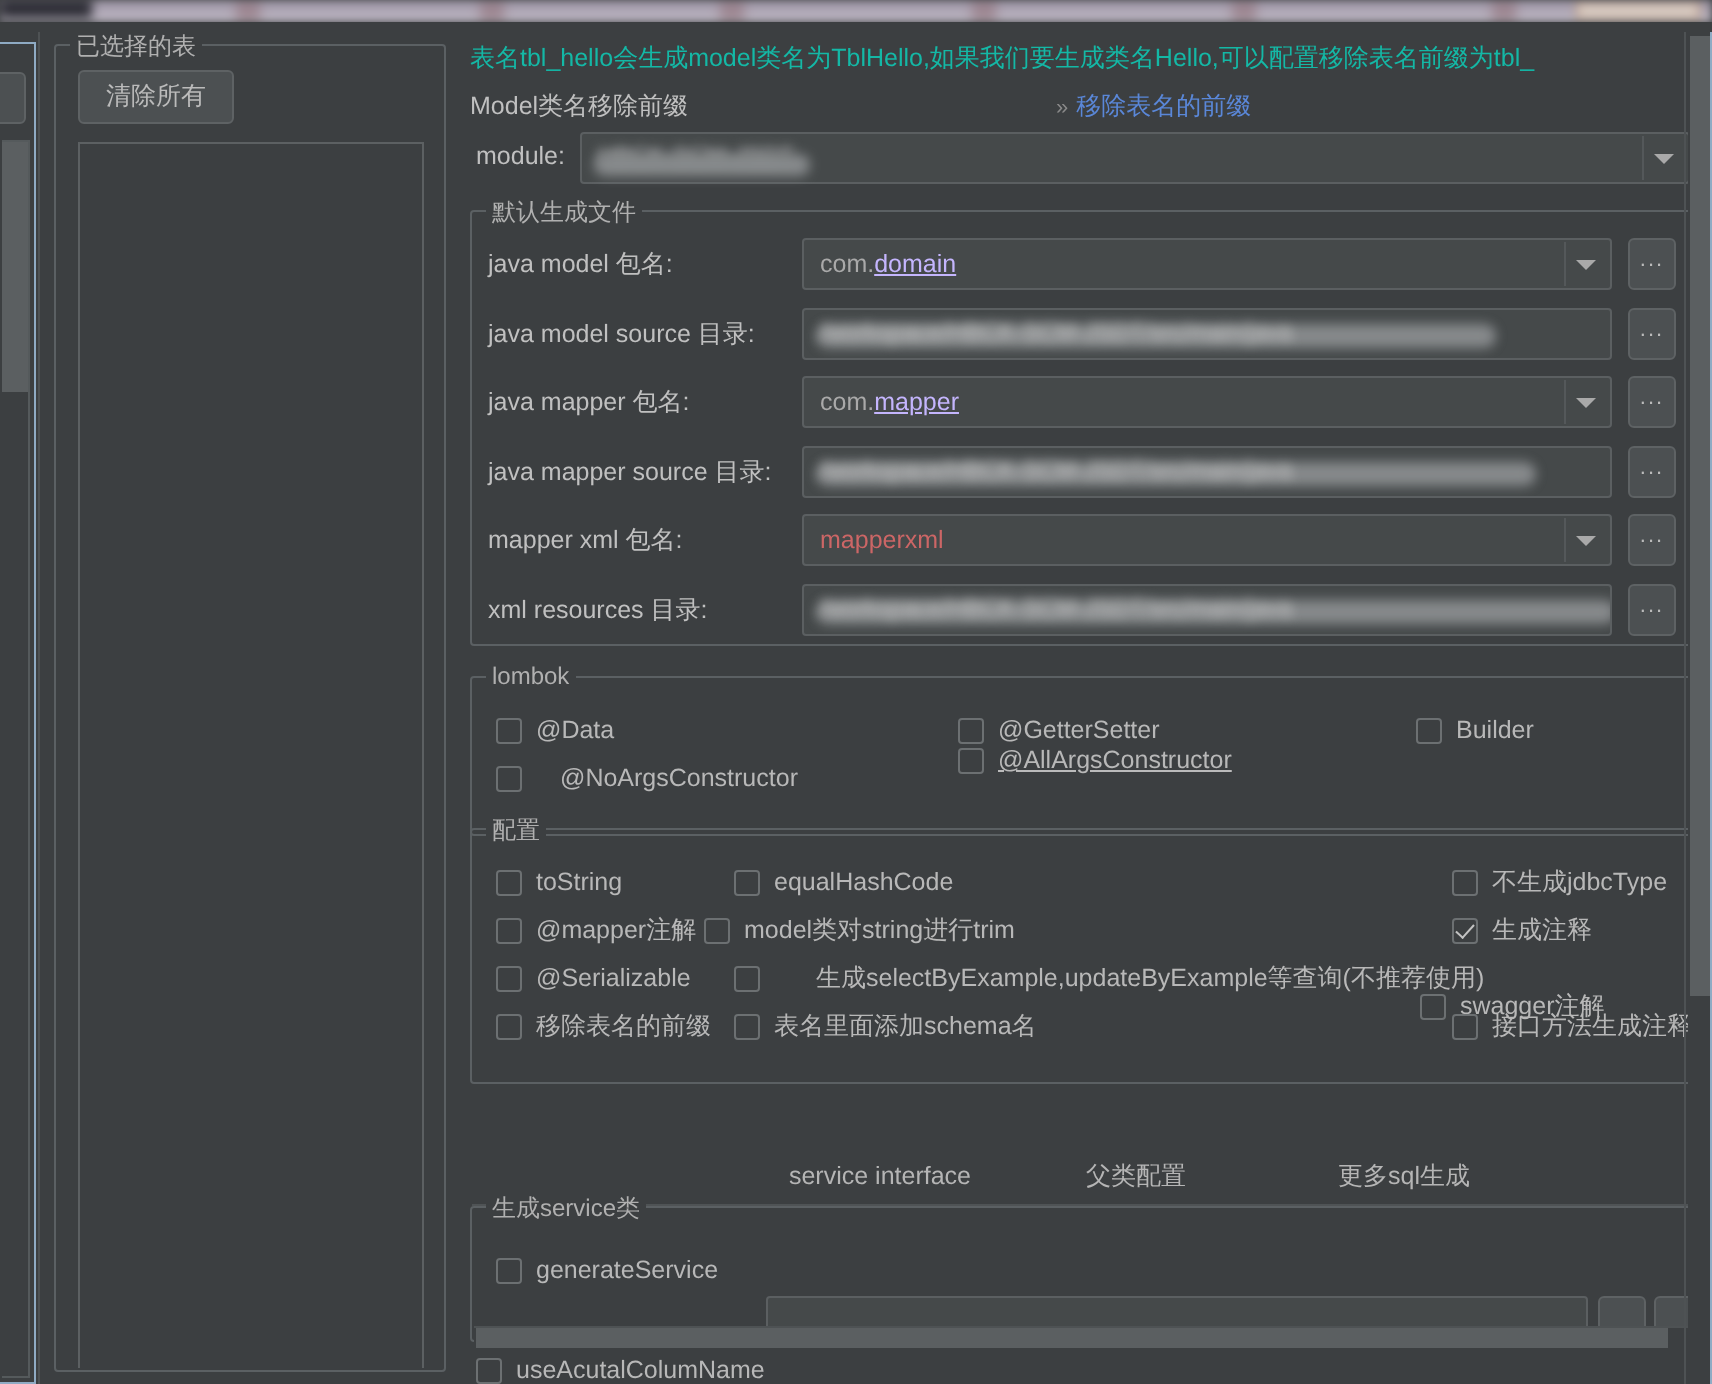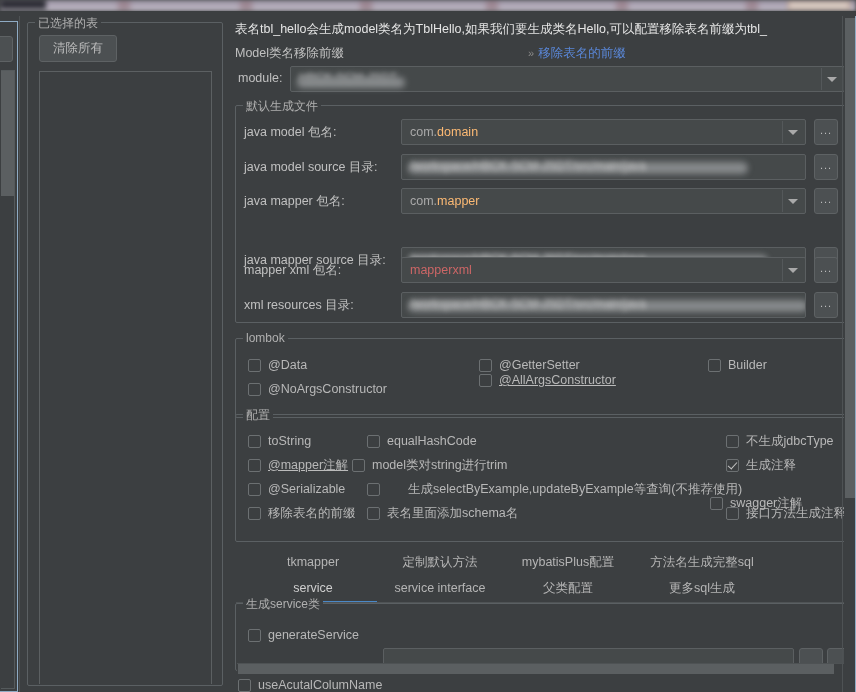--- a/index.html
+++ b/index.html
@@ -95,21 +95,21 @@
 
   
   .mainpane {
     position: absolute; left: 229px; top: 16px; width: 627px; height: 676px;
     background: #3c3f41;
     overflow: hidden;
   }
 
   .hint-text {
     position: absolute; left: 6px; top: 5px; width: 610px;
-    color: #e5e5e5; font-size: 12.5px; white-space: nowrap;
+    color: #14b8a6; font-size: 12.5px; white-space: nowrap;
   }
   .prefix-label {
     position: absolute; left: 6px; top: 29px;
     color: #c0c0c0; font-size: 12.5px; white-space: nowrap;
   }
   .prefix-link {
     position: absolute; left: 299px; top: 29px;
     color: #5a87d8; font-size: 12.5px; white-space: nowrap;
     cursor: pointer;
   }
@@ -151,21 +151,21 @@
   .field-input {
     position: absolute; left: 165px; width: 405px; height: 26px;
     background: #45494a; border: 1px solid #5b5f61; border-radius: 2px;
     overflow: hidden;
   }
   .field-input.has-combo { width: 405px; }
   .field-val {
     position: absolute; left: 8px; top: 5px; font-size: 12.5px; white-space: nowrap;
   }
   .val-pre { color: #a9a9a9; }
-  .val-red { color: #fdba74; }
+  .val-red { color: #c4b5fd; text-decoration: underline; }
   .val-allred { color: #cc6666; }
   .dots-btn {
     position: absolute; left: 578px; width: 24px; height: 26px;
     background: #4c5052; border: 1px solid #5e6264; border-radius: 3px;
     color: #bbb; font-size: 11px; text-align: center; line-height: 20px;
     letter-spacing: 1px;
     cursor: default;
   }
 
   
@@ -332,21 +332,21 @@
         <div class="fieldrow" style="top: 82px; width: 100%;">
           <div class="field-label">java mapper 包名:</div>
           <div class="field-input has-combo">
             <div class="field-val"><span class="val-pre">com.</span><span class="val-red">mapper</span></div>
             <div class="combo-arrow-boxed">
               <div class="combo-arrow" style="right: 6px;"></div>
             </div>
           </div>
           <div class="dots-btn">...</div>
         </div>
-        <div class="fieldrow" style="top: 117px; width: 100%; margin-top: 24px;">
+        <div class="fieldrow" style="top: 117px; width: 100%;">
           <div class="field-label">java mapper source 目录:</div>
           <div class="field-input">
             <div class="blur-bar" style="left: 6px; top: 7px; width: 360px; height: 12px;"></div>
             <div class="blur-text" style="left: 8px; top: 4px;">/workspace/HBCK-SCM-JSDT/src/main/java</div>
           </div>
           <div class="dots-btn">...</div>
         </div>
         <div class="fieldrow" style="top: 151px; width: 100%;">
           <div class="field-label">mapper xml 包名:</div>
           <div class="field-input has-combo">
@@ -376,21 +376,21 @@
           <span class="lbl">@Data</span>
         </div>
         <div class="cb" style="left: 243px; top: 17px;">
           <span class="box"></span>
           <span class="lbl">@GetterSetter</span>
         </div>
         <div class="cb" style="left: 472px; top: 17px;">
           <span class="box"></span>
           <span class="lbl">Builder</span>
         </div>
-        <div class="cb" style="left: 12px; top: 41px;">
+        <div class="cb" style="left: 12px; top: 41px; gap: 12px;">
           <span class="box"></span>
           <span class="lbl">@NoArgsConstructor</span>
         </div>
         <div class="cb" style="left: 243px; top: 32px; text-decoration: underline;">
           <span class="box"></span>
           <span class="lbl">@AllArgsConstructor</span>
         </div>
       </div>
   </div>
 
@@ -402,21 +402,21 @@
           <span class="lbl">toString</span>
         </div>
         <div class="cb" style="left: 131px; top: 17px;">
           <span class="box"></span>
           <span class="lbl">equalHashCode</span>
         </div>
         <div class="cb" style="left: 490px; top: 17px;">
           <span class="box"></span>
           <span class="lbl">不生成jdbcType</span>
         </div>
-        <div class="cb" style="left: 12px; top: 41px; text-decoration: underline;">
+        <div class="cb" style="left: 12px; top: 41px;">
           <span class="box"></span>
           <span class="lbl">@mapper注解</span>
         </div>
         <div class="cb" style="left: 116px; top: 41px;">
           <span class="box"></span>
           <span class="lbl">model类对string进行trim</span>
         </div>
         <div class="cb checked" style="left: 490px; top: 41px;">
           <span class="box"></span>
           <span class="lbl">生成注释</span>
@@ -441,28 +441,21 @@
           <span class="box"></span>
           <span class="lbl">表名里面添加schema名</span>
         </div>
         <div class="cb" style="left: 490px; top: 89px;">
           <span class="box"></span>
           <span class="lbl">接口方法生成注释</span>
         </div>
       </div>
   </div>
 
-  <div class="tabrow" style="top:548px;" id="tabrow1">
-      <div class="tab" style="left: 13px; width: 128px;">tkmapper</div>
-      <div class="tab" style="left: 140px; width: 128px;">定制默认方法</div>
-      <div class="tab" style="left: 268px; width: 128px;">mybatisPlus配置</div>
-      <div class="tab" style="left: 396px; width: 140px;">方法名生成完整sql</div>
-    </div>
   <div class="tabrow" style="top:574px;" id="tabrow2">
-      <div class="tab selected" style="left: 13px; width: 128px;">service</div>
       <div class="tab" style="left: 140px; width: 128px;">service interface</div>
       <div class="tab" style="left: 268px; width: 128px;">父类配置</div>
       <div class="tab" style="left: 396px; width: 140px;">更多sql生成</div>
     </div>
   <div class="tabs-divider" style="top:602px;"></div>
 
   <div class="group gen-service">
     <div class="group-title">生成service类</div>
     <div class="cb" style="left:12px;top:22px;">
       <span class="box"></span>

